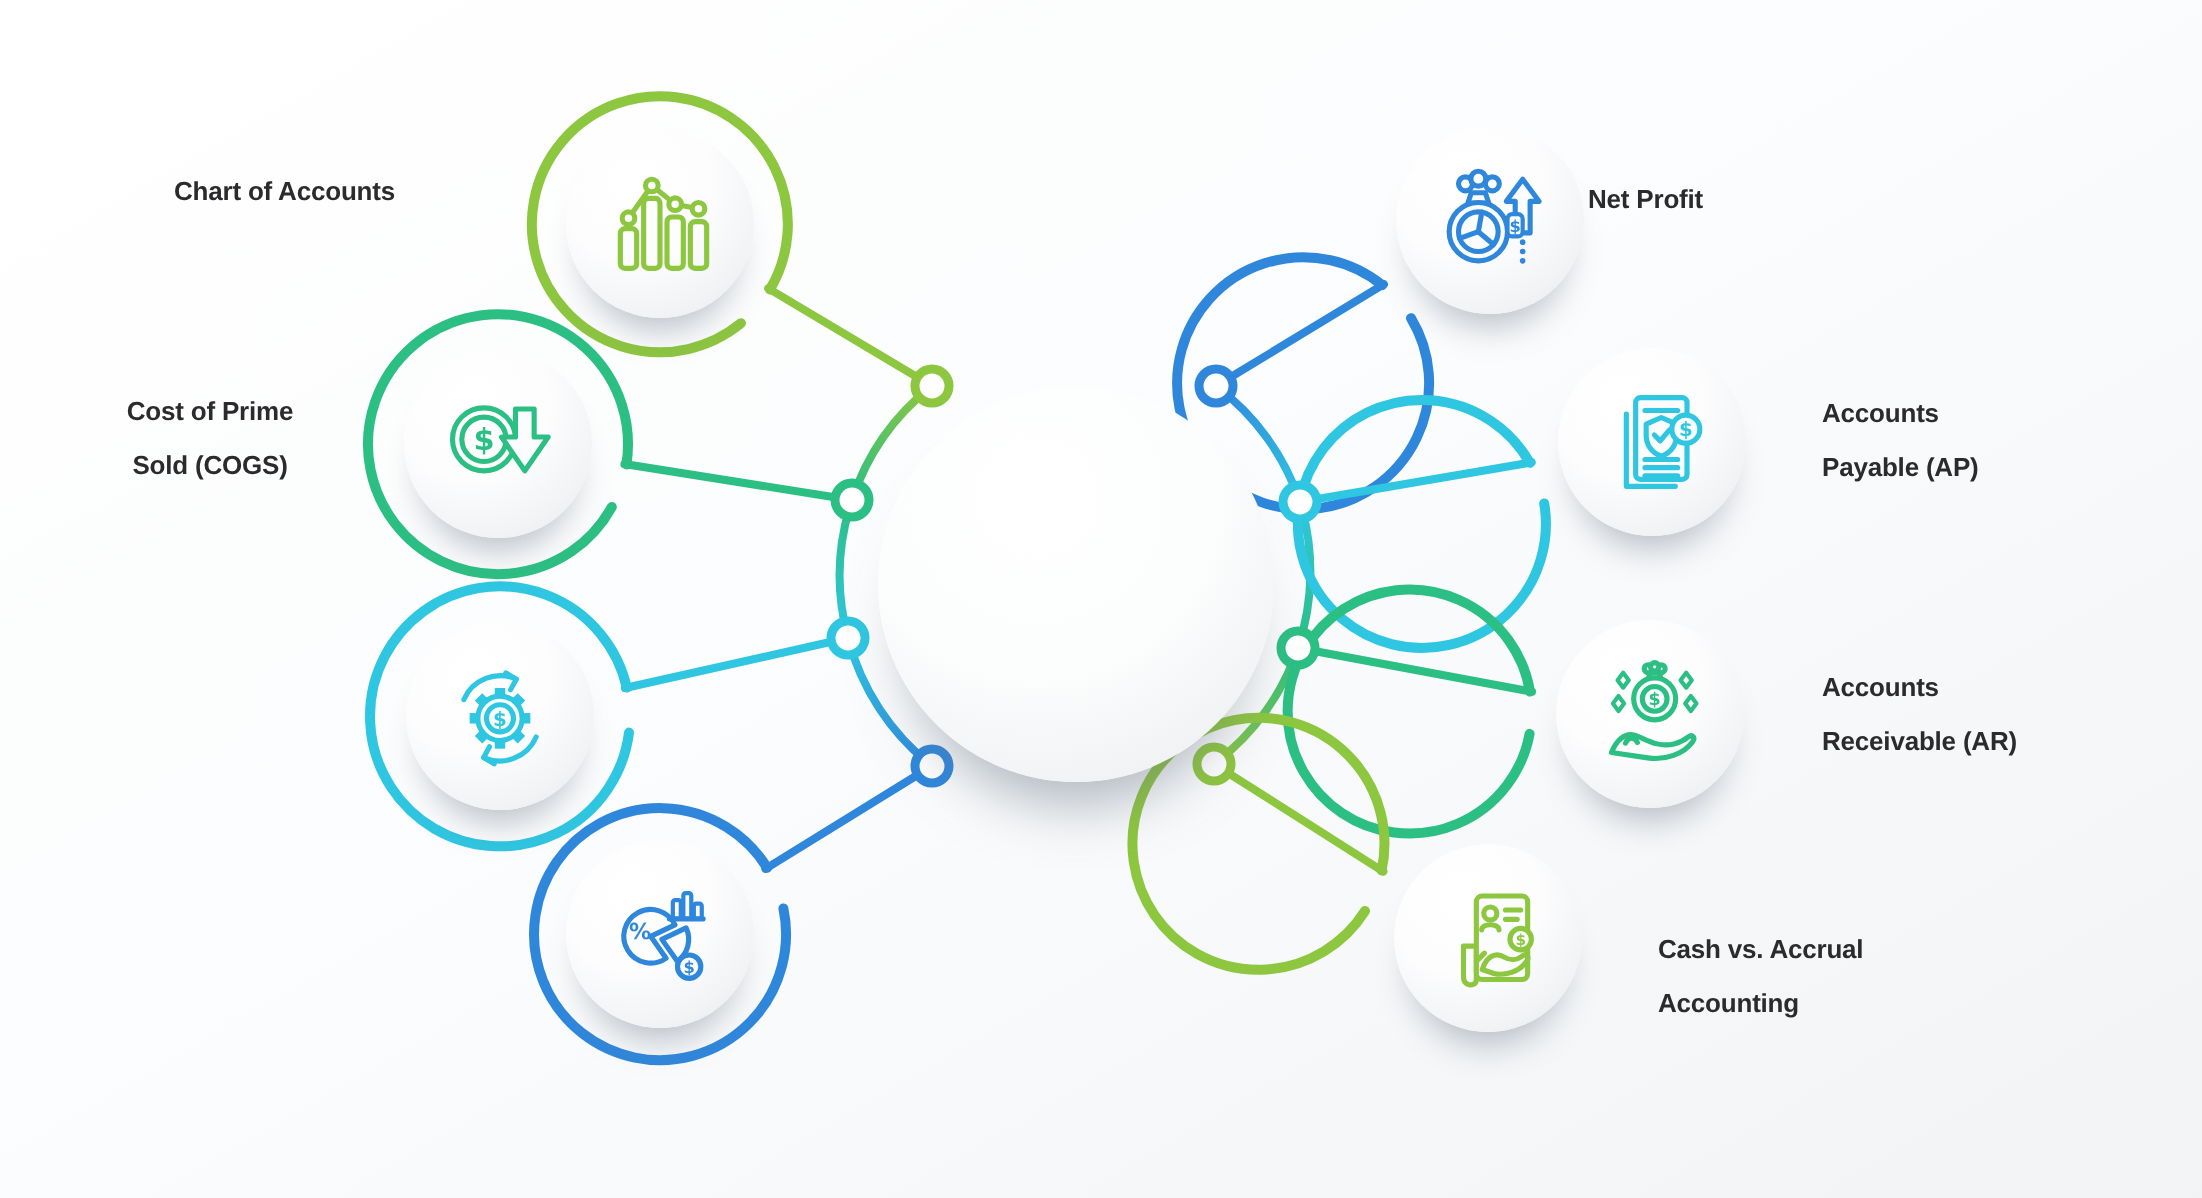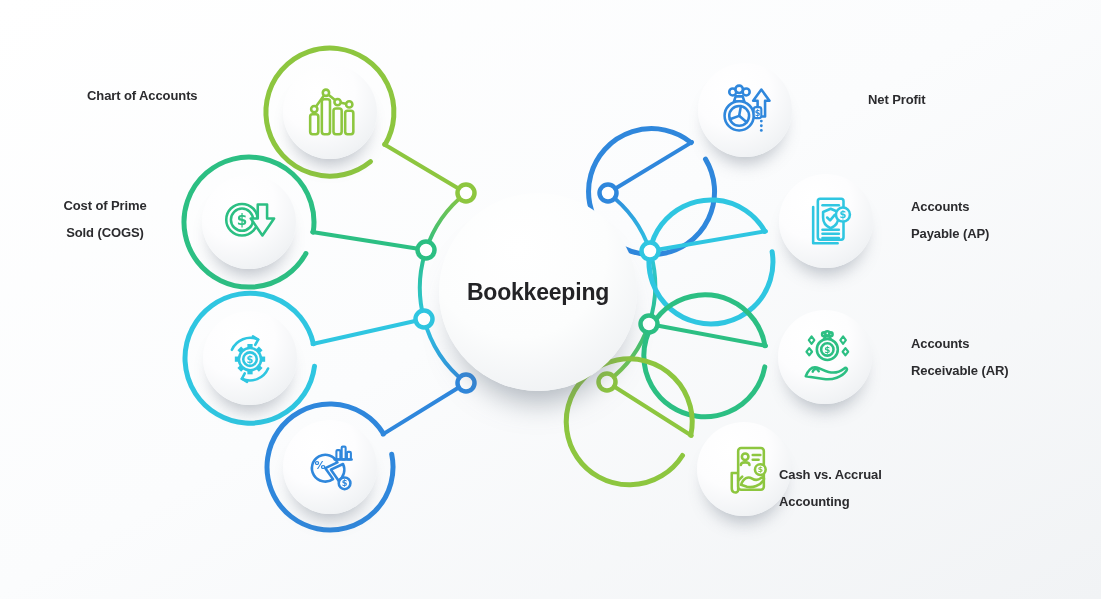--- a/index.html
+++ b/index.html
@@ -26,24 +26,24 @@
   .center-title{font-size:23px;font-weight:700;color:#232326;line-height:29px;letter-spacing:-.2px;}
   .center-sub{font-size:22px;font-weight:400;color:#414244;line-height:28px;white-space:pre-line;letter-spacing:-.2px;}
   .label{
     position:absolute;font-size:13px;font-weight:600;color:#2b2b2e;
     line-height:27px;white-space:pre-line;letter-spacing:-.1px;
   }
   .l0{left:87px;top:82px;}
   .l1{left:36px;top:192px;width:138px;text-align:center;}
   .l2{left:69px;top:349px;}
   .l3{left:139px;top:477px;}
-  .l4{left:868px;top:86px;}
+  .l4{left:794px;top:86px;}
   .l5{left:911px;top:193px;}
   .l6{left:911px;top:330px;}
-  .l7{left:779px;top:461px;}
+  .l7{left:829px;top:461px;}
   .ic{stroke:currentColor;fill:none;stroke-width:2.2;stroke-linecap:round;stroke-linejoin:round;}
   .ic text{stroke:none;fill:currentColor;font-family:"DejaVu Sans",sans-serif;font-weight:bold;}
   .occl{fill:#fbfcfd;}
 </style>
 </head>
 <body>
 
 <div id="stage">
     <svg id="wiring" width="1101" height="599">
       <defs>
@@ -229,21 +229,20 @@
       <line x1="31.5" y1="12" x2="38" y2="12"></line>
         <line x1="31.5" y1="16" x2="36.5" y2="16"></line>
       <circle cx="38" cy="24.5" r="4.6" class="occl"></circle>
       <text x="38" y="27" font-size="6.5" text-anchor="middle">$</text>
       <path d="M21.5 37.5 C23.5 31.5 27.5 30 31 32.2 C33.5 33.8 36.5 33.4 38.6 31.8 C40.6 30.3 41.8 32 40.6 33.9 C37.8 38.2 31.5 40.4 26.5 39.2 Z"></path>
       <path d="M19 34 L22.5 30.5"></path>
     </svg>
   </div>
 
   <div class="center-circle">
-    <div class="center-title">Bookkeeping</div>
   </div>
 
   <div class="label l0">Chart of Accounts</div>
   <div class="label l1">Cost of Prime
 Sold (COGS)</div>
   <div class="label l4">Net Profit</div>
   <div class="label l5">Accounts
 Payable (AP)</div>
   <div class="label l6">Accounts
 Receivable (AR)</div>

